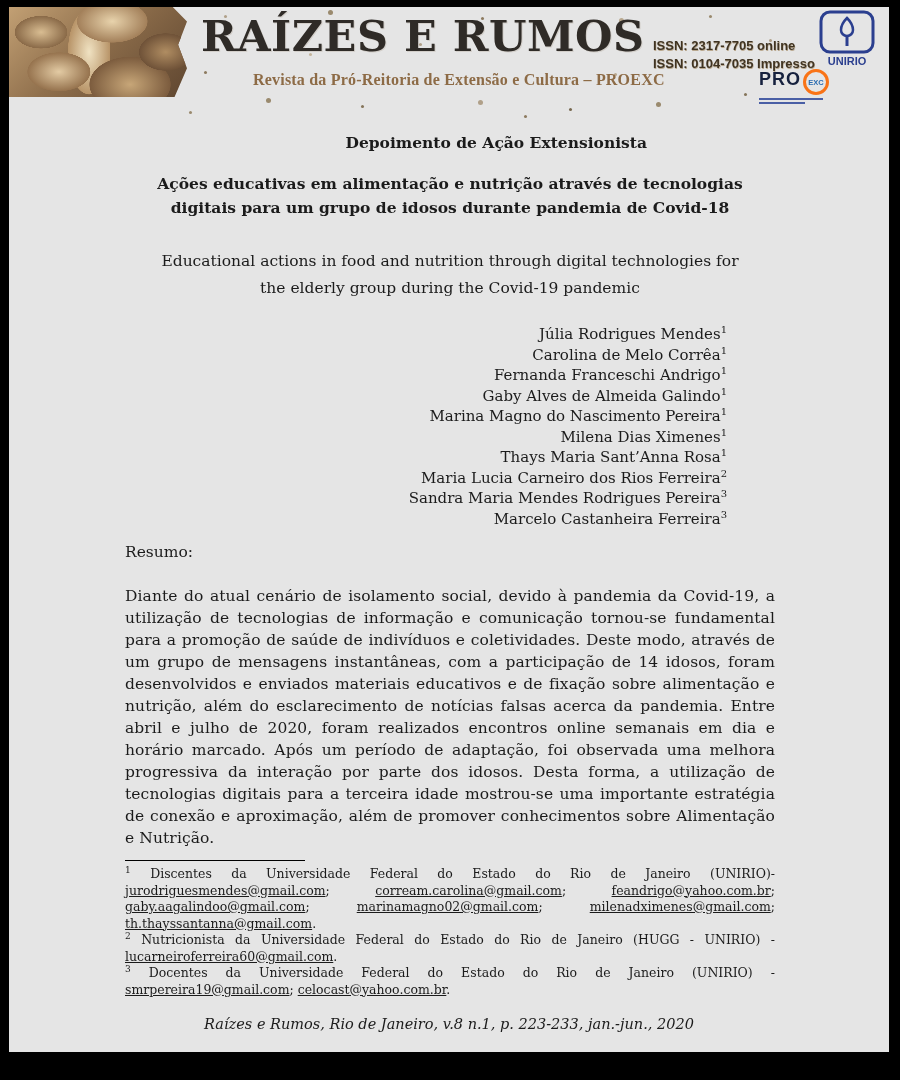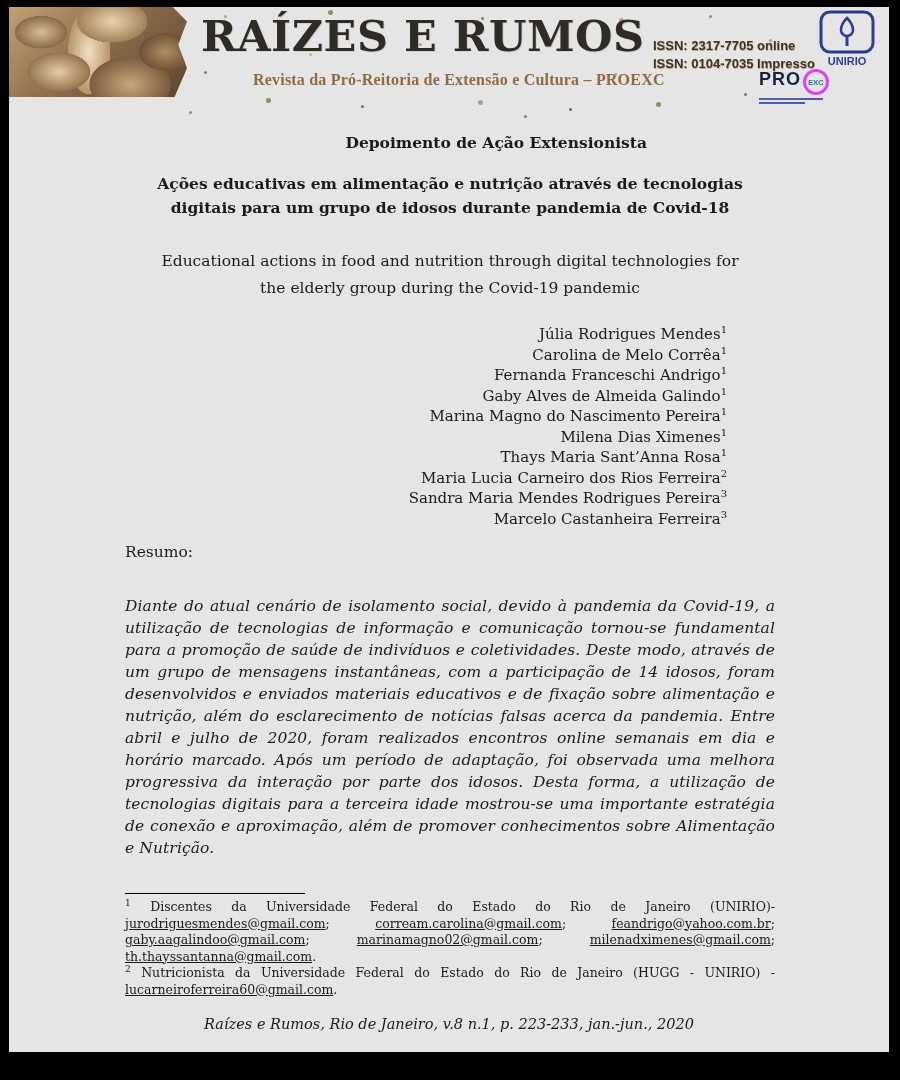--- a/index.html
+++ b/index.html
@@ -69,21 +69,21 @@
     white-space: nowrap;
   }
   .unirio-logo { position: absolute; right: 10px; top: 3px; width: 64px; height: 58px; }
   .proexc-logo { position: absolute; right: 46px; top: 62px; width: 84px; }
   .proexc-row { display: flex; align-items: flex-start; gap: 2px; }
   .proexc-pro {
     font-family: "Liberation Sans", sans-serif; font-weight: 900;
     font-size: 18px; letter-spacing: 1px; color: #16213e;
   }
   .proexc-circle {
-    width: 26px; height: 26px; border: 3px solid #d946ef; border-radius: 50%;
+    width: 26px; height: 26px; border: 3px solid #f97316; border-radius: 50%;
     display: flex; align-items: center; justify-content: center;
   }
   .proexc-exc {
     font-family: "Liberation Sans", sans-serif; font-weight: 700;
     font-size: 7.5px; color: #2b6cb0;
   }
   .proexc-caption { margin-top: 3px; }
   .proexc-caption .bar1 { width: 64px; height: 2px; background: #4a5fa5; margin-bottom: 2px; }
   .proexc-caption .bar2 { width: 46px; height: 2px; background: #4a5fa5; }
 
@@ -102,24 +102,23 @@
     margin-top: 28px; text-align: center;
     font-size: 15.5px; line-height: 1.75;
     padding: 0 30px;
   }
   .authors { margin-top: 22px; text-align: right; padding-right: 48px; }
   .author-line { font-size: 15px; line-height: 20.5px; }
   sup { font-size: 10px; line-height: 0; vertical-align: super; }
 
   .abstract-heading { margin-top: 14px; font-weight: 400; font-size: 15.5px; }
   .abstract-text {
-    margin-top: 34px; text-align: justify;
+    margin-top: 24px; text-align: justify;
     font-size: 15.5px; line-height: 22px;
     letter-spacing: 0.1px;
-    font-style: italic;
   }
 
   
   .footnote-block { position: absolute; left: 116px; right: 114px; bottom: 54px; }
   .footnote-rule { width: 180px; border-top: 1.5px solid #000; margin-bottom: 5px; }
   .footnote { font-size: 12.5px; line-height: 16.5px; text-align: justify; }
   .footnote sup { font-size: 9px; }
   .email { text-decoration: underline; }
   .footer {
     position: absolute; left: 0; right: 0; bottom: 20px;
@@ -193,19 +192,20 @@
       <div class="abstract-heading">Resumo:</div>
 
       <div class="abstract-text">Diante do atual cenário de isolamento social, devido à pandemia da Covid-19, a utilização de tecnologias de informação e comunicação tornou-se fundamental para a promoção de saúde de indivíduos e coletividades. Deste modo, através de um grupo de mensagens instantâneas, com a participação de 14 idosos, foram desenvolvidos e enviados materiais educativos e de fixação sobre alimentação e nutrição, além do esclarecimento de notícias falsas acerca da pandemia. Entre abril e julho de 2020, foram realizados encontros online semanais em dia e horário marcado. Após um período de adaptação, foi observada uma melhora progressiva da interação por parte dos idosos. Desta forma, a utilização de tecnologias digitais para a terceira idade mostrou-se uma importante estratégia de conexão e aproximação, além de promover conhecimentos sobre Alimentação e Nutrição.</div>
     </div>
 
     <div class="footnote-block">
       <div class="footnote-rule"></div>
       <div>
           <div class="footnote"><sup>1</sup> <span>Discentes da Universidade Federal do Estado do Rio de Janeiro (UNIRIO)- </span><span class="email">jurodriguesmendes@gmail.com</span><span>; </span><span class="email">corream.carolina@gmail.com</span><span>; </span><span class="email">feandrigo@yahoo.com.br</span><span>; </span><span class="email">gaby.aagalindoo@gmail.com</span><span>; </span><span class="email">marinamagno02@gmail.com</span><span>; </span><span class="email">milenadximenes@gmail.com</span><span>; </span><span class="email">th.thayssantanna@gmail.com</span><span>.</span></div>
           <div class="footnote"><sup>2</sup> <span>Nutricionista da Universidade Federal do Estado do Rio de Janeiro (HUGG - UNIRIO) - </span><span class="email">lucarneiroferreira60@gmail.com</span><span>.</span></div>
+          <div class="footnote"><sup>3</sup> <span>Docentes da Universidade Federal do Estado do Rio de Janeiro (UNIRIO) - </span><span class="email">smrpereira19@gmail.com</span><span>; </span><span class="email">celocast@yahoo.com.br</span><span>.</span></div>
         </div>
     </div>
 
     <div class="footer">Raízes e Rumos, Rio de Janeiro, v.8 n.1, p. 223-233, jan.-jun., 2020</div>
 
   </div>
 </div>
 
 </body></html>

